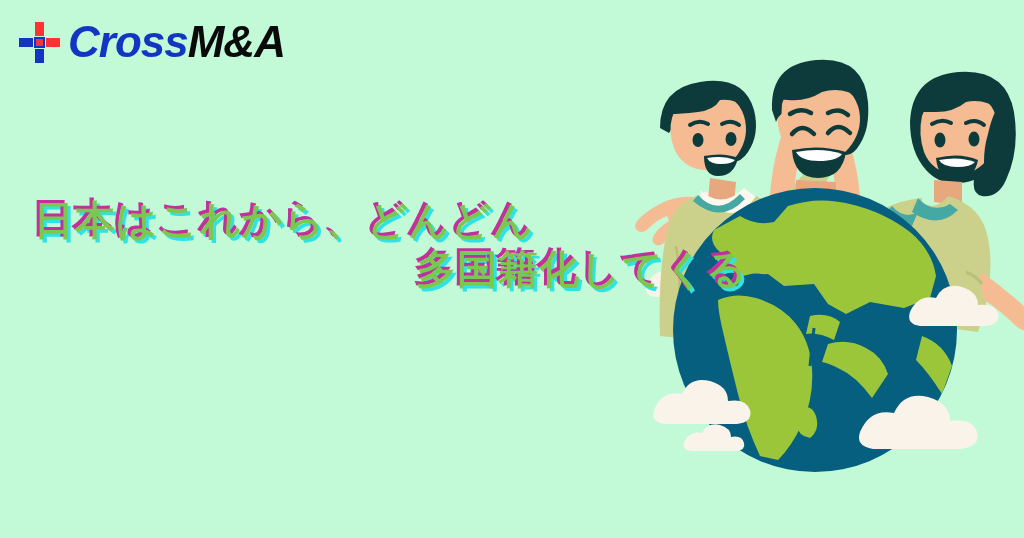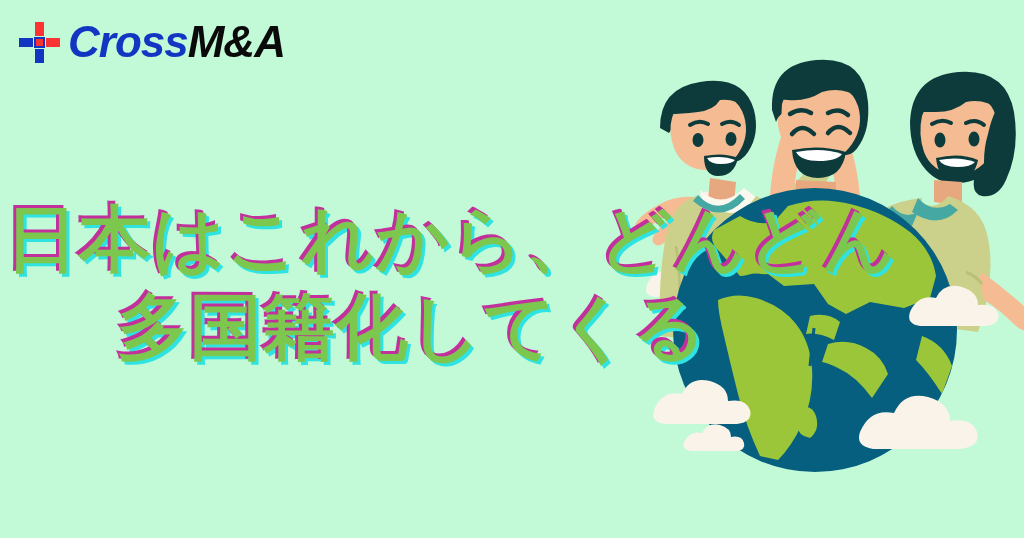--- a/index.html
+++ b/index.html
@@ -67,32 +67,33 @@
   #logo-ma { color: #0a0a0a; }
 
   
   #headline {
     position: absolute;
     left: 0px;
     top: 196px;
     width: 720px;
     z-index: 6;
     font-weight: bold;
-    font-size: 72px;
+    font-size: 40px;
     line-height: 1.22;
     letter-spacing: 1px;
     color: #7cc84f;
     text-shadow:
       -3px -3px 0 #c2309c,
        3px  3px 0 #2fe3e3;
     white-space: nowrap;
+    padding-left: 28px;
   }
   .hl-line { display: block; }
   #hl-line-1 { text-align: left; padding-left: 6px; }
-  #hl-line-2 { text-align: center; padding-left: 104px; }
+  #hl-line-2 { text-align: right; padding-left: 104px; }
 
   
   #illustration {
     position: absolute;
     left: 592px;
     top: 0px;
     width: 440px;
     height: 538px;
     z-index: 3;
   }

